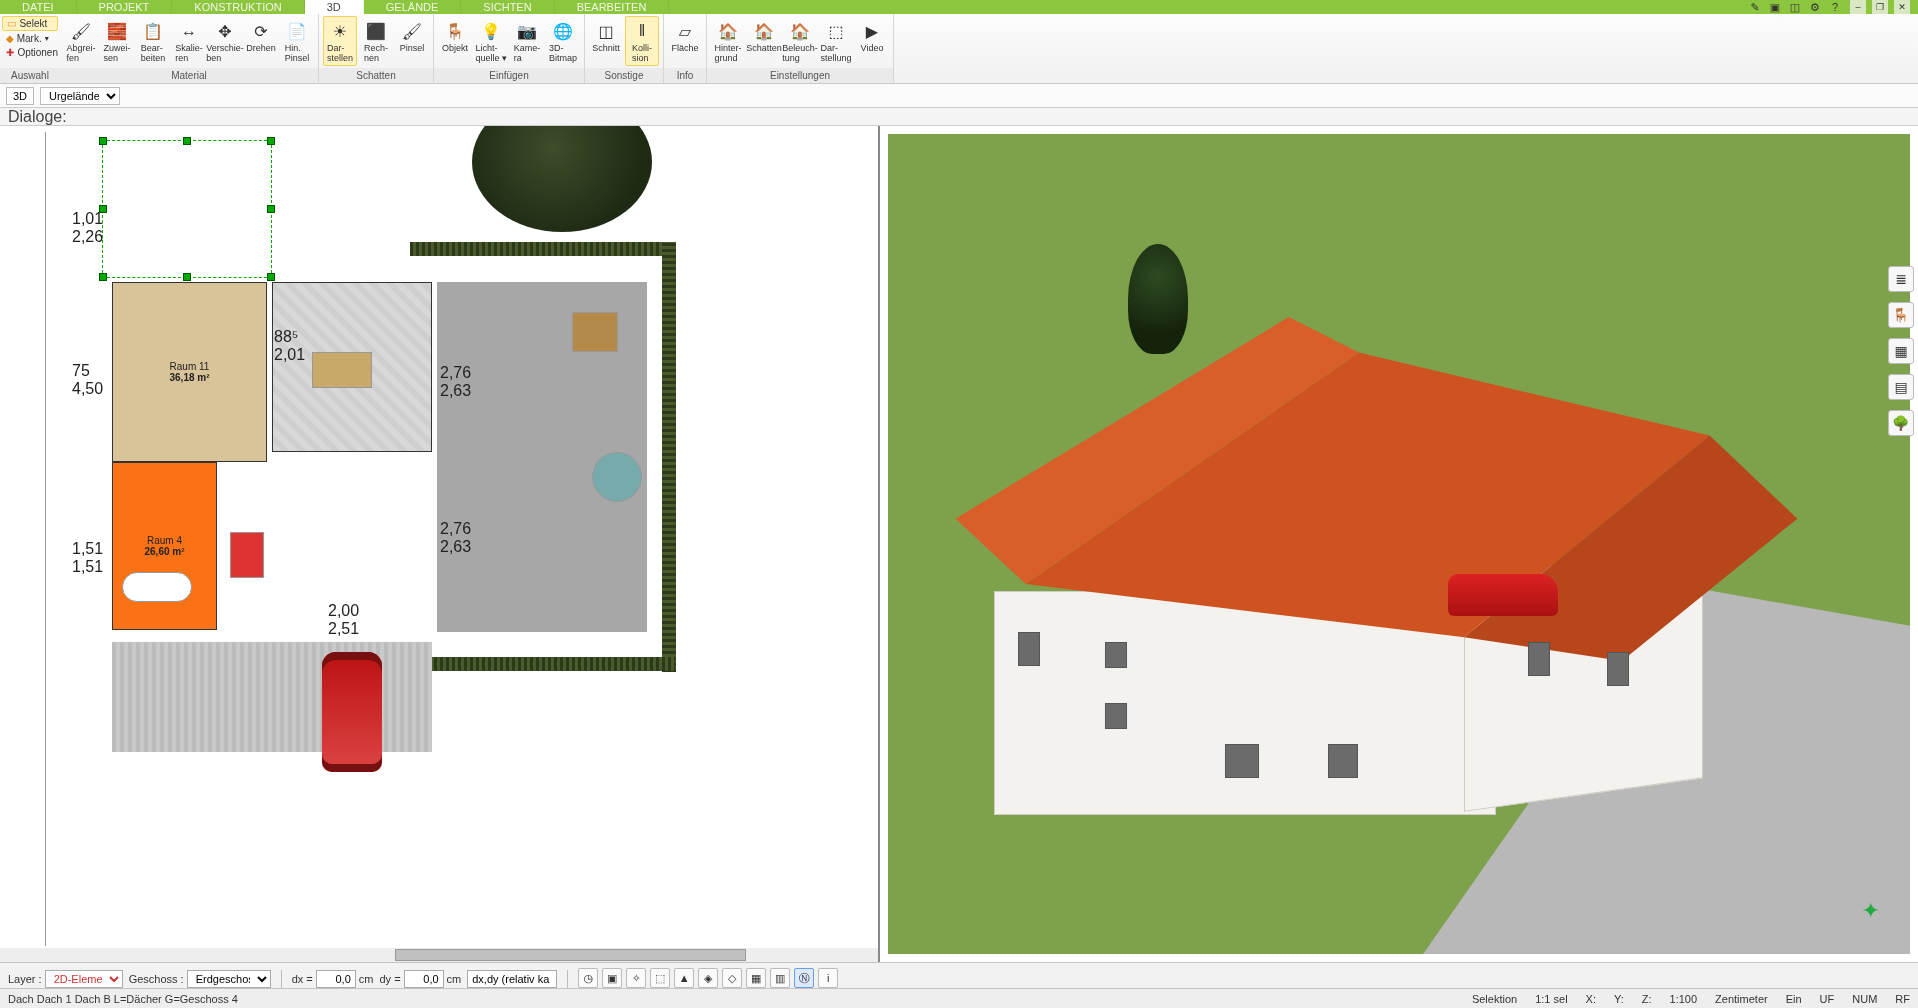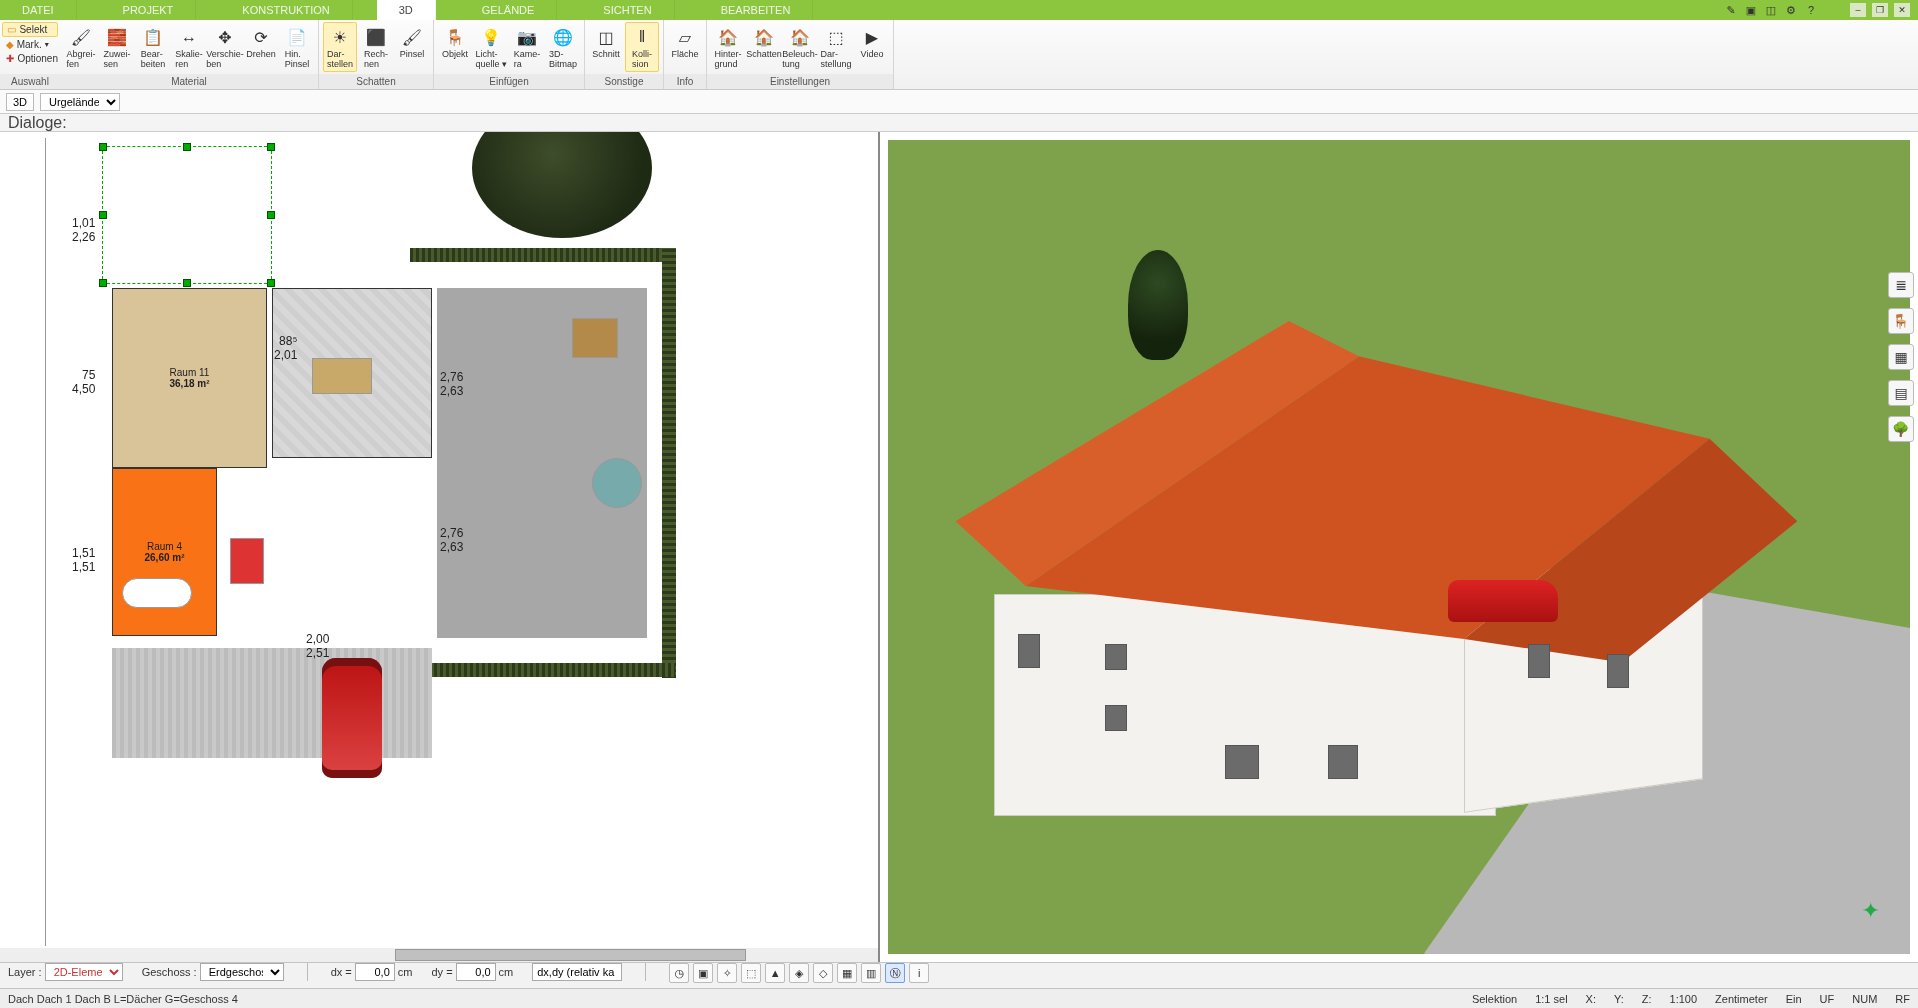--- a/index.html
+++ b/index.html
@@ -1,19 +1,19 @@
 <!DOCTYPE html>
 <html><head>
 <meta charset="utf-8">
 <style>
 * { margin: 0; padding: 0; box-sizing: border-box; font-family: "Segoe UI", Tahoma, sans-serif; }
 body { width: 1918px; height: 1008px; overflow: hidden; background: #f0f0f0; display: flex; flex-direction: column; font-size: 11px; color: #333; }
 
 
-.tab-bar { height: 20px; background: #8cc63f; display: flex; align-items: stretch; gap: 24px; }
+.tab-bar { height: 14px; background: #8cc63f; display: flex; align-items: stretch; }
 .tab { padding: 0 22px; font-size: 11px; color: #f0f6e6; display: flex; align-items: center; border-right: 1px solid rgba(0,0,0,.05); cursor: pointer; }
 .tab.active { background: #fff; color: #444; }
 .tab-bar .spacer { flex: 1; }
 .title-icons { display: flex; align-items: center; gap: 6px; padding-right: 8px; }
 .title-icons span { width: 14px; height: 14px; display: inline-flex; align-items: center; justify-content: center; font-size: 11px; color: #333; }
 .winbtns span { width: 16px; height: 14px; background: #d9e8c2; display: inline-flex; align-items: center; justify-content: center; font-size: 9px; color:#333;}
 
 
 .ribbon { height: 70px; background: linear-gradient(#fcfcfc,#f1f1f1); border-bottom: 1px solid #c9c9c9; display: flex; }
 .ribbon-group { display: flex; flex-direction: column; border-right: 1px solid #d5d5d5; }
@@ -35,21 +35,21 @@
 
 
 .workspace { flex:1; display:flex; background:#fff; position:relative; overflow:hidden;}
 .pane { position:relative; background:#fff; overflow:hidden;}
 .pane.left{width:880px;border-right:2px solid #888;}
 .pane.right{flex:1;}
 
 
 .plan-wrap{position:absolute;left:12px;top:6px;right:12px;bottom:16px;}
 .ruler-v{position:absolute;left:0;top:0;width:34px;bottom:0;border-right:1px solid #999;}
-.dim{position:absolute;font-size:12px;color:#222;white-space:nowrap;text-align:right;}
+.dim{position:absolute;font-size:16px;color:#222;white-space:nowrap;}
 .sel-rect{position:absolute;border:1px dashed #0a0;}
 .sel-rect .h{position:absolute;width:8px;height:8px;background:#0a0;border:1px solid #050;}
 .room{position:absolute;border:1px solid #333;display:flex;flex-direction:column;align-items:center;justify-content:center;font-size:10px;color:#222;}
 .room .area{font-weight:bold;}
 .terrace{background:#a7a7a7;}
 .floor-tile{background:repeating-linear-gradient(45deg,#d8d8d8 0 6px,#cfcfcf 6px 12px);}
 .floor-wood{background:#d9c49a;}
 .floor-light{background:#f97316;}
 .driveway{background:repeating-linear-gradient(90deg,#bcbcbc 0 4px,#c9c9c9 4px 8px);}
 .tree{position:absolute;width:180px;height:140px;border-radius:50%;background:radial-gradient(circle at 45% 40%,#3e4d2a,#1f2a14 70%);}
@@ -65,21 +65,21 @@
 .wall{position:absolute;background:#f4f2ee;border:1px solid #d0ccc4;}
 .window{position:absolute;width:22px;height:34px;background:#6b6b6b;border:1px solid #555;}
 .tree3d{position:absolute;width:60px;height:110px;background:radial-gradient(circle at 50% 30%,#2e4a22,#14230c 70%);border-radius:50% 50% 40% 40%;}
 .car3d{position:absolute;width:110px;height:42px;background:linear-gradient(#d22,#a11);border-radius:10px 18px 6px 6px;}
 
 
 .sidetools{position:absolute;right:4px;top:140px;display:flex;flex-direction:column;gap:10px;}
 .sidetools .t{width:26px;height:26px;border:1px solid #bbb;background:#f7f7f7;border-radius:3px;display:flex;align-items:center;justify-content:center;font-size:14px;cursor:pointer;}
 
 
-.toolbar2{height:26px;background:#f2f2f2;border-top:1px solid #c4c4c4;display:flex;align-items:flex-start;padding:0 8px;gap:19px;font-size:11px;}
+.toolbar2{height:26px;background:#f2f2f2;border-top:1px solid #c4c4c4;display:flex;align-items:flex-end;padding:0 8px;gap:6px;font-size:11px;}
 .toolbar2 .fld{display:flex;align-items:center;gap:3px;}
 .toolbar2 input,.toolbar2 select{font-size:11px;height:18px;border:1px solid #aaa;padding:0 4px;background:#fff;}
 .toolbar2 .sep{width:1px;height:18px;background:#bbb;margin:0 4px;}
 .toolbar2 .ibtn{width:20px;height:20px;border:1px solid #bbb;background:#fafafa;display:flex;align-items:center;justify-content:center;border-radius:2px;cursor:pointer;font-size:11px;}
 .toolbar2 .ibtn.on{background:#dce9ff;border-color:#6aa0e8;}
 
 .status{height:20px;background:#eee;border-top:1px solid #c4c4c4;display:flex;align-items:center;padding:0 8px;font-size:11px;color:#333;gap:18px;}
 .status .grow{flex:1;}
 </style>
 </head>
@@ -313,21 +313,21 @@
       <div class="furn" style="left:218px;top:400px;width:34px;height:46px;background:#d33;"></div>
       <div class="furn" style="left:560px;top:180px;width:46px;height:40px;background:#b48a4a;"></div>
       <div class="furn" style="left:580px;top:320px;width:50px;height:50px;background:#7aa; border-radius:50%;"></div>
 
       <div class="driveway" style="position:absolute;left:100px;top:510px;width:320px;height:110px;"></div>
       <div class="car2d" style="left:310px;top:520px;"></div>
 
       <div class="dim" style="left:262px;top:196px;"><span>88⁵</span><br><span>2,01</span></div>
       <div class="dim" style="left:428px;top:232px;"><span>2,76</span><br><span>2,63</span></div>
       <div class="dim" style="left:428px;top:388px;"><span>2,76</span><br><span>2,63</span></div>
-      <div class="dim" style="left:294px;top:470px;margin-top:24px;"><span>2,00</span><br><span>2,51</span></div>
+      <div class="dim" style="left:316px;top:470px;"><span>2,00</span><br><span>2,51</span></div>
 
     </div>
     <div class="scrollbar-h">
         <div class="thumb" style="left:45%;width:40%;"></div>
       </div>
   </div>
 
   <div class="pane right">
     <div class="view3d">
       <div class="drive3d"></div>

